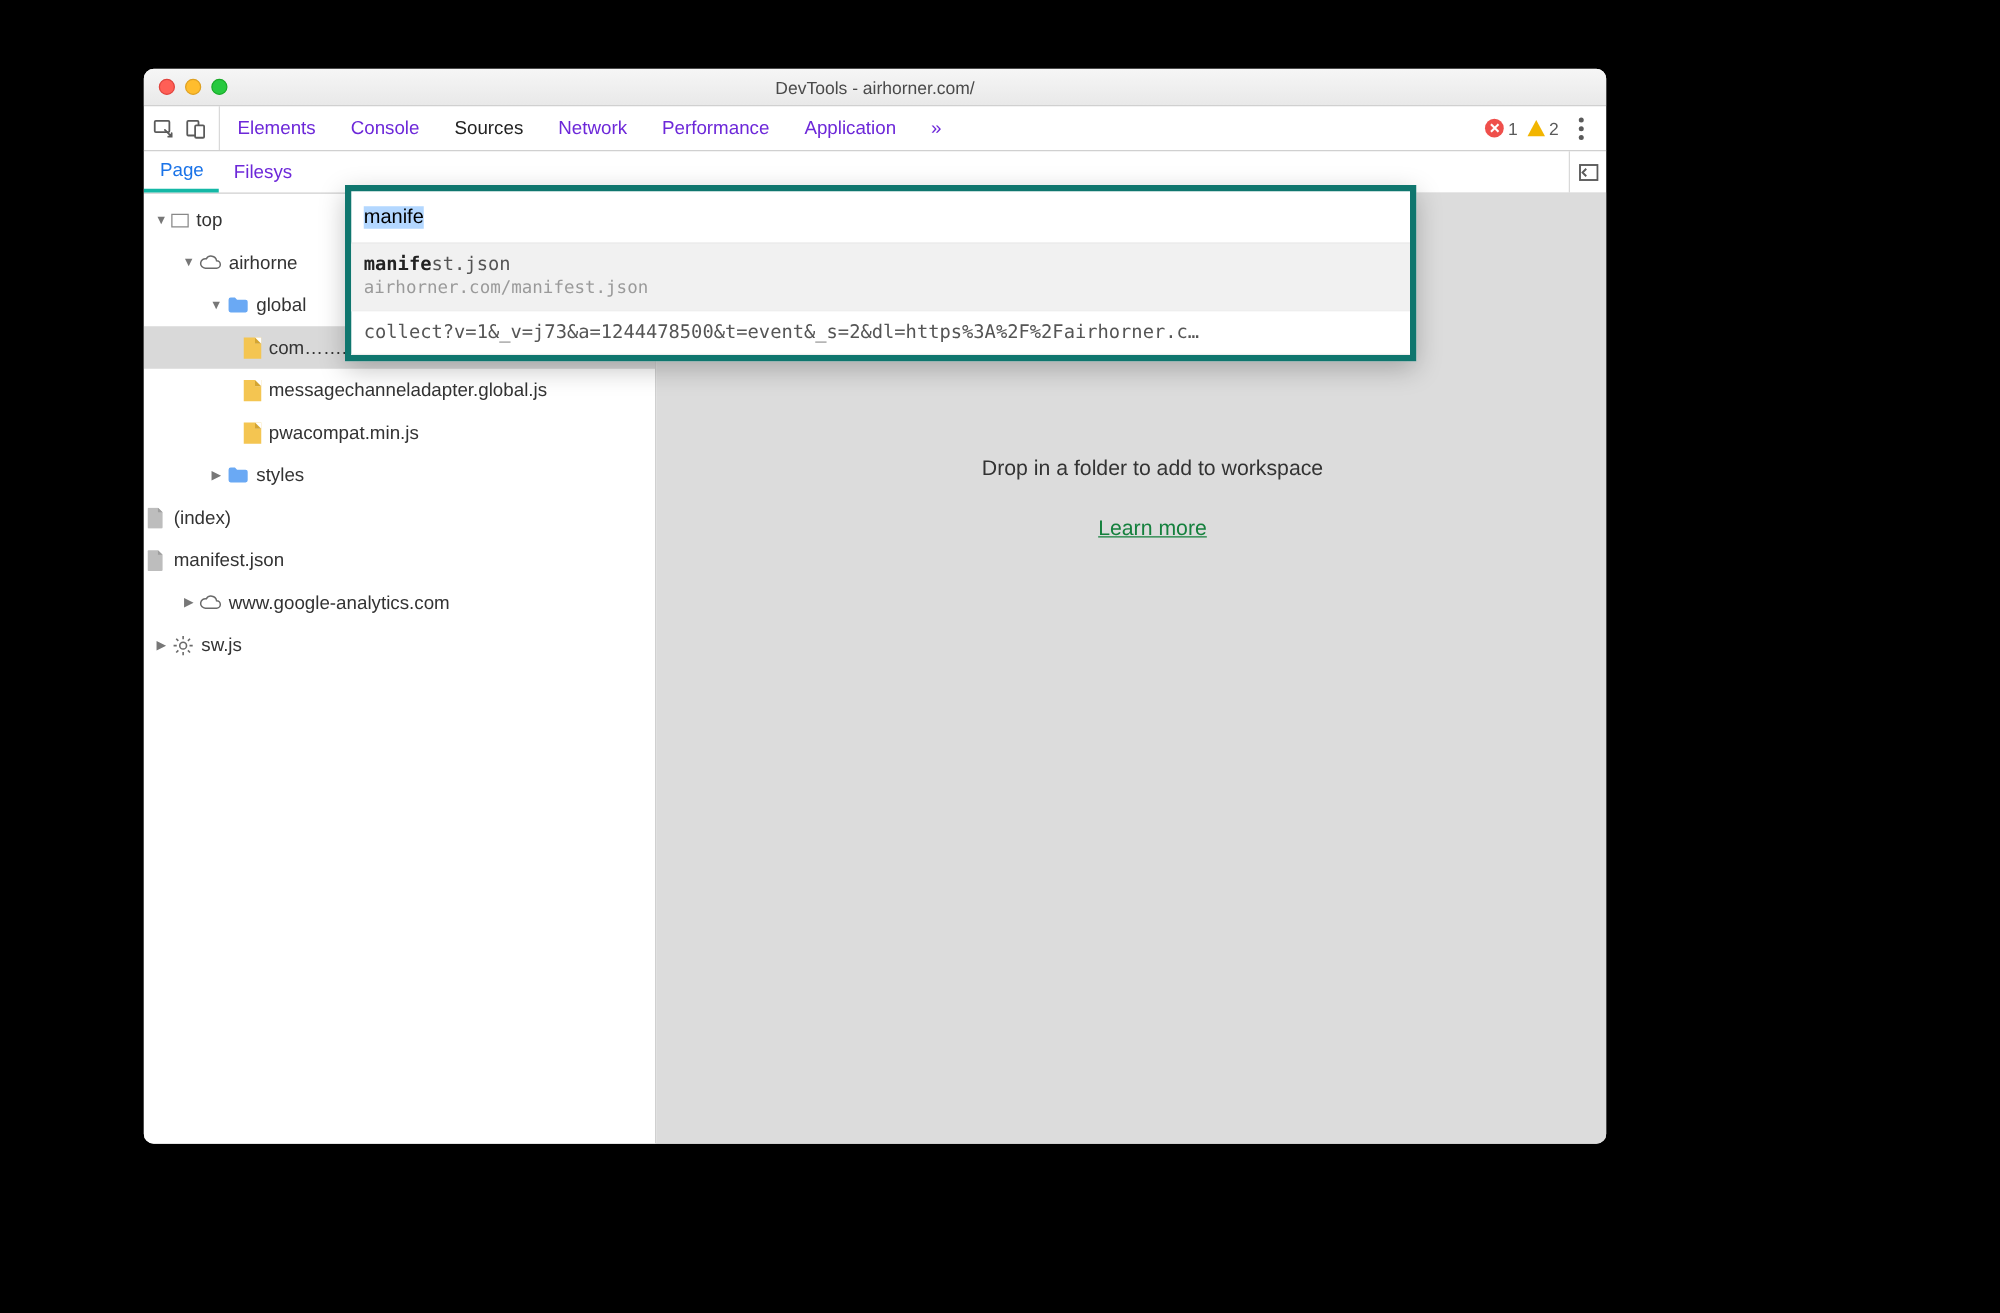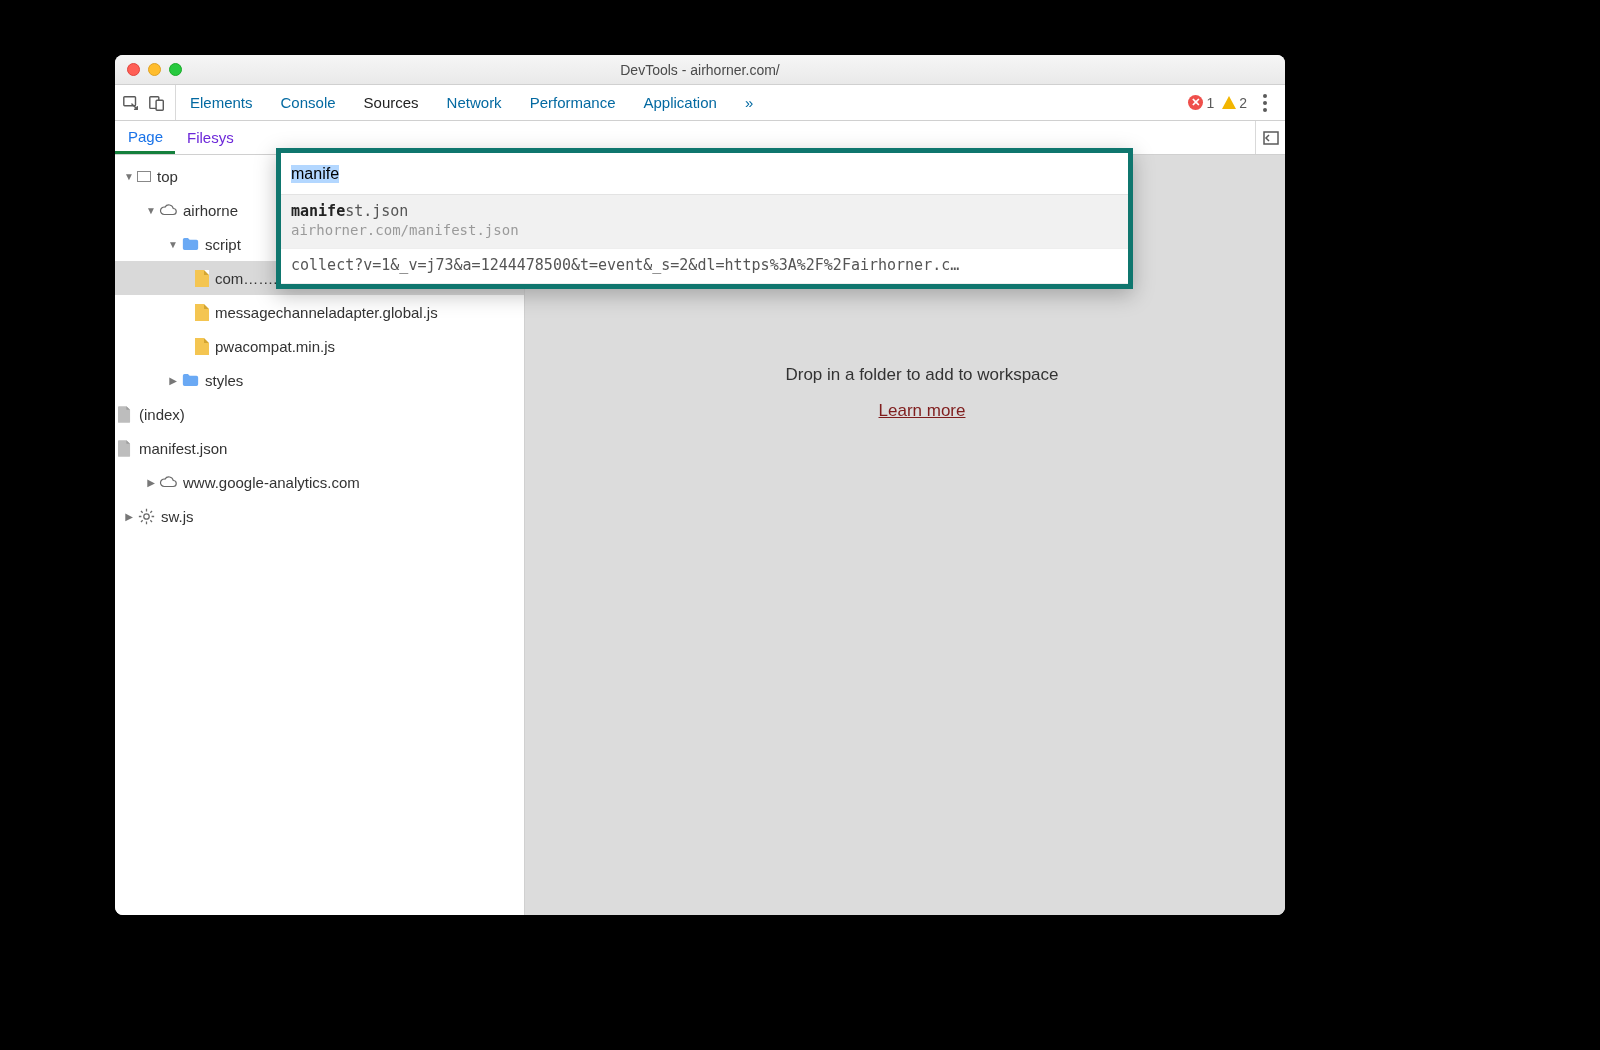--- a/index.html
+++ b/index.html
@@ -55,60 +55,60 @@
     border-bottom: 1px solid #d0d0d0;
     display: flex;
     align-items: center;
     padding: 0 6px;
     color: #5a5a5a;
     font-size: 15px;
   }
   .tb-left { display: flex; align-items: center; gap: 6px; padding-right: 8px; border-right: 1px solid #d9d9d9; height: 100%; }
   .tb-icon { width: 20px; height: 20px; display: flex; align-items: center; justify-content: center; color: #5a5a5a; }
   .tabs { display: flex; align-items: center; height: 100%; }
-  .tab { padding: 0 14px; height: 100%; display: flex; align-items: center; cursor: default; color: #0369a1;}
+  .tab { padding: 0 14px; height: 100%; display: flex; align-items: center; cursor: default; color: #6d28d9;}
   .tab.active { color: #222; }
   .tb-spacer { flex: 1; }
   .tb-right { display: flex; align-items: center; gap: 8px; padding-right: 4px; }
   .err-badge { display: flex; align-items: center; gap: 3px; font-size: 14px; }
   .circle { width: 15px; height: 15px; border-radius: 50%; display: flex; align-items: center; justify-content: center; color: #fff; font-size: 11px; font-weight: bold; }
   .circle.red { background: #ef4f4b; }
   .tri-warn { width: 0; height: 0; border-left: 7px solid transparent; border-right: 7px solid transparent; border-bottom: 13px solid #f2b500; position: relative; }
   .kebab { display: flex; flex-direction: column; gap: 3px; padding: 0 8px; }
   .kebab div { width: 4px; height: 4px; border-radius: 50%; background: #5a5a5a; }
 
   .secondbar {
     height: 34px;
     border-bottom: 1px solid #d0d0d0;
     display: flex;
     align-items: stretch;
     position: relative;
   }
   .page-tabs { display: flex; align-items: center; }
   .page-tab { padding: 0 12px; height: 100%; display: flex; align-items: center; color: #6d28d9; font-size: 15px; }
-  .page-tab.selected { color: #1a73e8; border-bottom: 3px solid #15803d; padding-left: 13px; }
+  .page-tab.selected { color: #1a73e8; border-bottom: 3px solid #14b8a6; padding-left: 13px; }
   .right-collapse { margin-left: auto; width: 30px; display: flex; align-items: center; justify-content: center; border-left: 1px solid #d9d9d9; }
 
   .body-row { flex: 1; display: flex; min-height: 0; }
   .sidebar { width: 410px; border-right: 1px solid #d0d0d0; background: #fff; overflow: hidden; }
   .tree { font-size: 15px; color: #333; padding-top: 4px; }
   .row { display: flex; align-items: center; height: 34px; white-space: nowrap; cursor: default; }
   .row.selected { background: #d9d9d9; }
   .caret { width: 12px; display: inline-flex; justify-content: center; color: #777; font-size: 10px; margin-right: 2px;}
   .ic { width: 18px; height: 18px; margin-right: 6px; display: inline-flex; align-items: center; justify-content: center; }
   .ic.frame { border: 1.5px solid #888; width: 14px; height: 11px; }
   .ic.cloud svg { width: 18px; height: 14px; }
   .ic.folder svg { width: 17px; height: 14px; }
   .ic.jsfile { width: 14px; height: 17px; background: #f4c551; position: relative; }
   .ic.jsfile::before { content:""; position:absolute; top:0; right:0; border-left:5px solid #d4a531; border-top:5px solid #fff; }
   .ic.file svg { width: 13px; height: 17px; }
   .ic.gear svg { width: 17px; height: 17px; }
 
   .workspace { flex: 1; background: #dcdcdc; display: flex; flex-direction: column; align-items: center; justify-content: flex-start; padding-top: 210px; color: #333; font-size: 17px; position: relative; padding-left: 34px; }
-  .ws-link { color: #7f1d1d; text-decoration: underline; margin-top: 16px; }
+  .ws-link { color: #15803d; text-decoration: underline; margin-top: 28px; }
 
   
   .palette {
     position: absolute;
     left: 161px;
     top: 93px;
     width: 857px;
     background: #fff;
     border: 5px solid #0f766e;
     box-shadow: 0 6px 20px rgba(0,0,0,0.25);
@@ -228,21 +228,21 @@
           </span>
           <span>airhorne</span>
         </div>
         <div class="row ind3">
           <span class="caret">▼</span>
           <span class="ic folder">
             <svg viewBox="0 0 20 16">
                 <path fill="#6aa9f4" d="M1 3a2 2 0 0 1 2-2h4l2 2h8a2 2 0 0 1 2 2v8a2 2 0 0 1-2 2H3a2 2 0 0 1-2-2V3z"></path>
               </svg>
           </span>
-          <span>script</span>
+          <span>global</span>
         </div>
         <div class="row ind4 selected">
           <span class="ic jsfile"></span>
           <span>com…….global.js</span>
         </div>
         <div class="row ind4">
           <span class="ic jsfile"></span>
           <span>messagechanneladapter.global.js</span>
         </div>
         <div class="row ind4">

